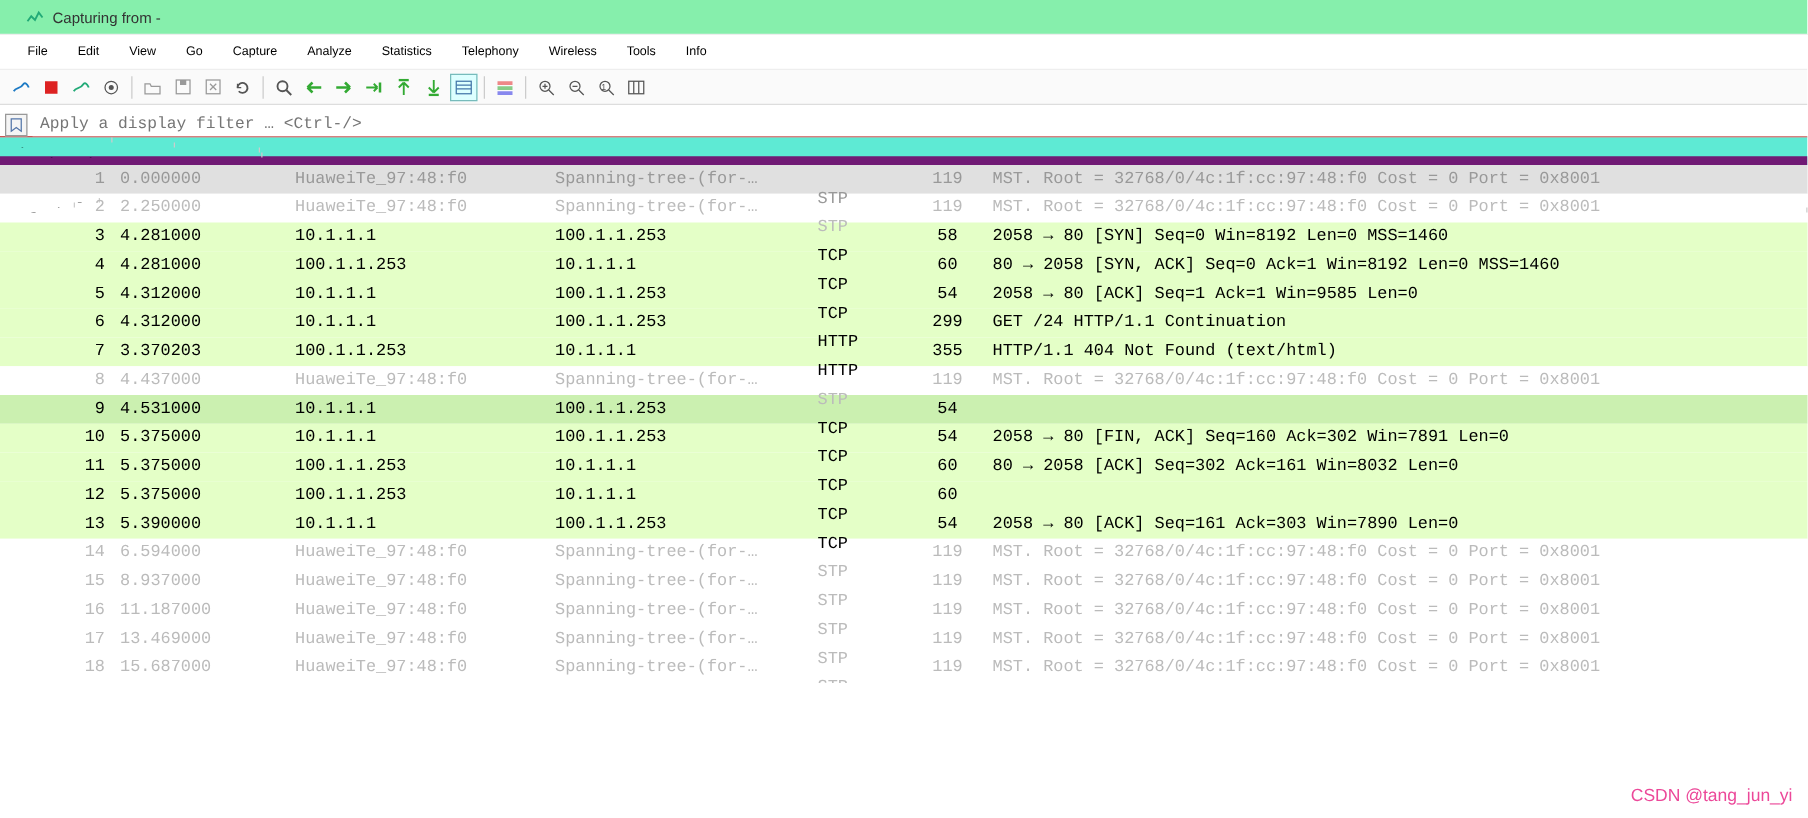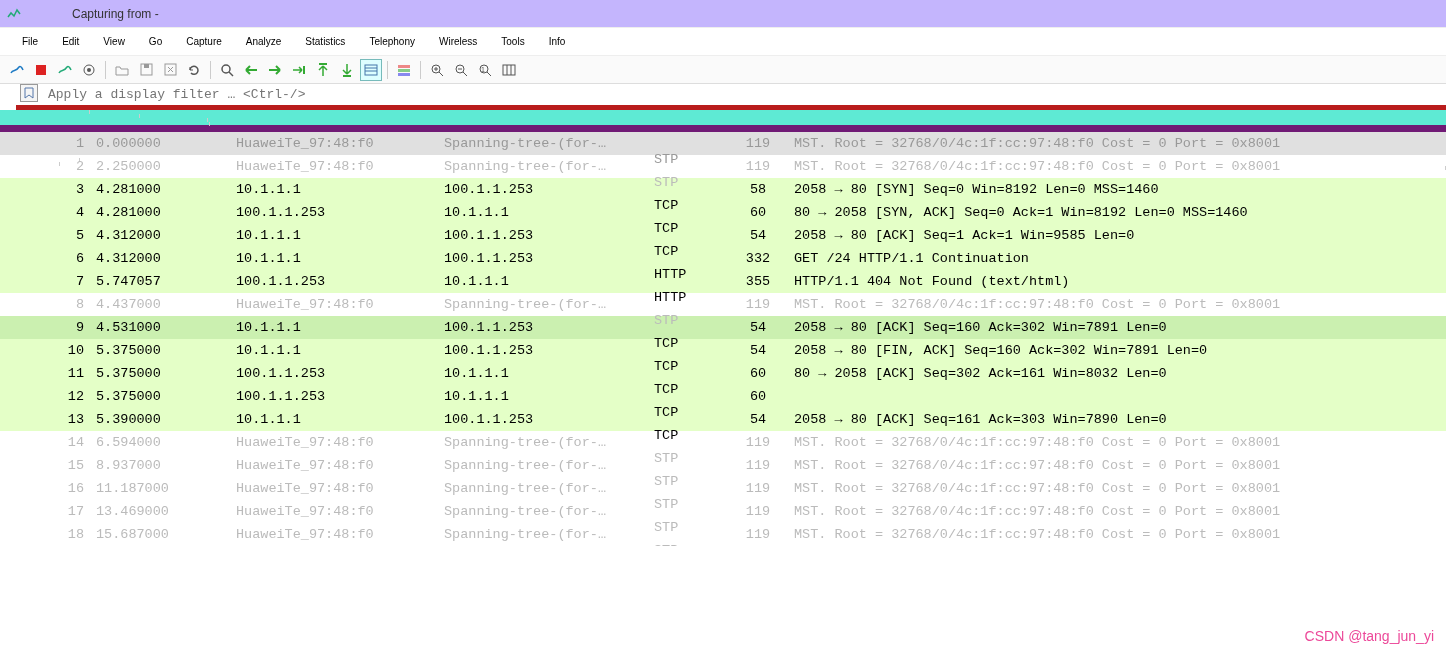--- a/index.html
+++ b/index.html
@@ -1,25 +1,25 @@
 <!DOCTYPE html>
 <html><head>
 <meta charset="utf-8">
 <style>
 * { margin:0; padding:0; box-sizing:border-box; }
 body { font-family:"Segoe UI",Tahoma,sans-serif; font-size:13px; background:#fff; color:#000; width:1446px; height:654px; overflow:hidden; position:relative; }
-.title-bar { height:28px; background:#c4b5fd; display:flex; align-items:center; padding:0 6px; border-bottom:1px solid #eee;gap:44px; }
+.title-bar { height:28px; background:#86efac; display:flex; align-items:center; padding:0 20px; border-bottom:1px solid #eee; }
 .title-bar .app-icon { width:16px; height:16px; margin-right:6px; display:inline-flex; align-items:center; justify-content:center; }
 .title-bar .title { font-size:12px; color:#333; }
 .menu-bar { height:28px; display:flex; align-items:center; padding:0 10px; gap:0; border-bottom:1px solid #eee; }
 .menu-bar .menu-item { padding:4px 12px; font-size:10px; cursor:default; }
 .toolbar { height:28px; display:flex; align-items:center; padding:0 6px; gap:2px; border-bottom:1px solid #ddd; background:#fafafa; }
 .toolbar .tb { width:22px; height:22px; display:flex; align-items:center; justify-content:center; border:1px solid transparent; cursor:pointer; }
 .toolbar .sep { width:1px; height:18px; background:#ccc; margin:0 3px; }
-.filter-bar { height:26px; display:flex; align-items:flex-start; border-bottom:5px solid #b91c1c; background:#fff;margin-left:16px; }
+.filter-bar { height:26px; display:flex; align-items:flex-end; border-bottom:1px solid #b91c1c; background:#fff; }
 .filter-bar .bookmark { width:18px; height:18px; margin:0 4px; display:flex; align-items:center; justify-content:center; border:1px solid #999; background:#f5f5f5; }
 .filter-bar input { flex:1; border:none; outline:none; font-family:"Courier New",monospace; font-size:13px; padding:3px 6px; color:#888; }
 .pkt-header { height:22px; display:flex; border-bottom:7px solid #701a75; background:#5eead4; font-family:"Courier New",monospace; font-size:13px;flex-direction:column; }
 .pkt-header > div { border-right:1px solid #ccc; padding:2px 6px; overflow:hidden; white-space:nowrap; }
 .pkt-list { font-family:"Courier New",monospace; font-size:13.5px; overflow:auto; }
 .pkt-row { height:23px; display:flex; align-items:center; white-space:nowrap; }
 .pkt-row > div { padding:0 6px; overflow:hidden; text-overflow:ellipsis; }
 .c-no { width:90px; text-align:right; }
 .c-time { width:140px; }
 .c-src { width:208px; }
@@ -247,26 +247,26 @@
       <div class="c-proto">TCP</div>
       <div class="c-len">54</div>
       <div class="c-info">2058 → 80 [ACK] Seq=1 Ack=1 Win=9585 Len=0</div>
     </div>
     <div class="pkt-row row-green">
       <div class="c-no">6</div>
       <div class="c-time">4.312000</div>
       <div class="c-src">10.1.1.1</div>
       <div class="c-dst">100.1.1.253</div>
       <div class="c-proto">HTTP</div>
-      <div class="c-len">332</div>
+      <div class="c-len">299</div>
       <div class="c-info">GET /24 HTTP/1.1 Continuation</div>
     </div>
     <div class="pkt-row row-green">
       <div class="c-no">7</div>
-      <div class="c-time">5.747057</div>
+      <div class="c-time">3.370203</div>
       <div class="c-src">100.1.1.253</div>
       <div class="c-dst">10.1.1.1</div>
       <div class="c-proto">HTTP</div>
       <div class="c-len">355</div>
       <div class="c-info">HTTP/1.1 404 Not Found  (text/html)</div>
     </div>
     <div class="pkt-row row-faded">
       <div class="c-no">8</div>
       <div class="c-time">4.437000</div>
       <div class="c-src">HuaweiTe_97:48:f0</div>
@@ -275,21 +275,20 @@
       <div class="c-len">119</div>
       <div class="c-info">MST. Root = 32768/0/4c:1f:cc:97:48:f0  Cost = 0  Port = 0x8001</div>
     </div>
     <div class="pkt-row row-green-sel">
       <div class="c-no">9</div>
       <div class="c-time">4.531000</div>
       <div class="c-src">10.1.1.1</div>
       <div class="c-dst">100.1.1.253</div>
       <div class="c-proto">TCP</div>
       <div class="c-len">54</div>
-      <div class="c-info">2058 → 80 [ACK] Seq=160 Ack=302 Win=7891 Len=0</div>
     </div>
     <div class="pkt-row row-green">
       <div class="c-no">10</div>
       <div class="c-time">5.375000</div>
       <div class="c-src">10.1.1.1</div>
       <div class="c-dst">100.1.1.253</div>
       <div class="c-proto">TCP</div>
       <div class="c-len">54</div>
       <div class="c-info">2058 → 80 [FIN, ACK] Seq=160 Ack=302 Win=7891 Len=0</div>
     </div>

